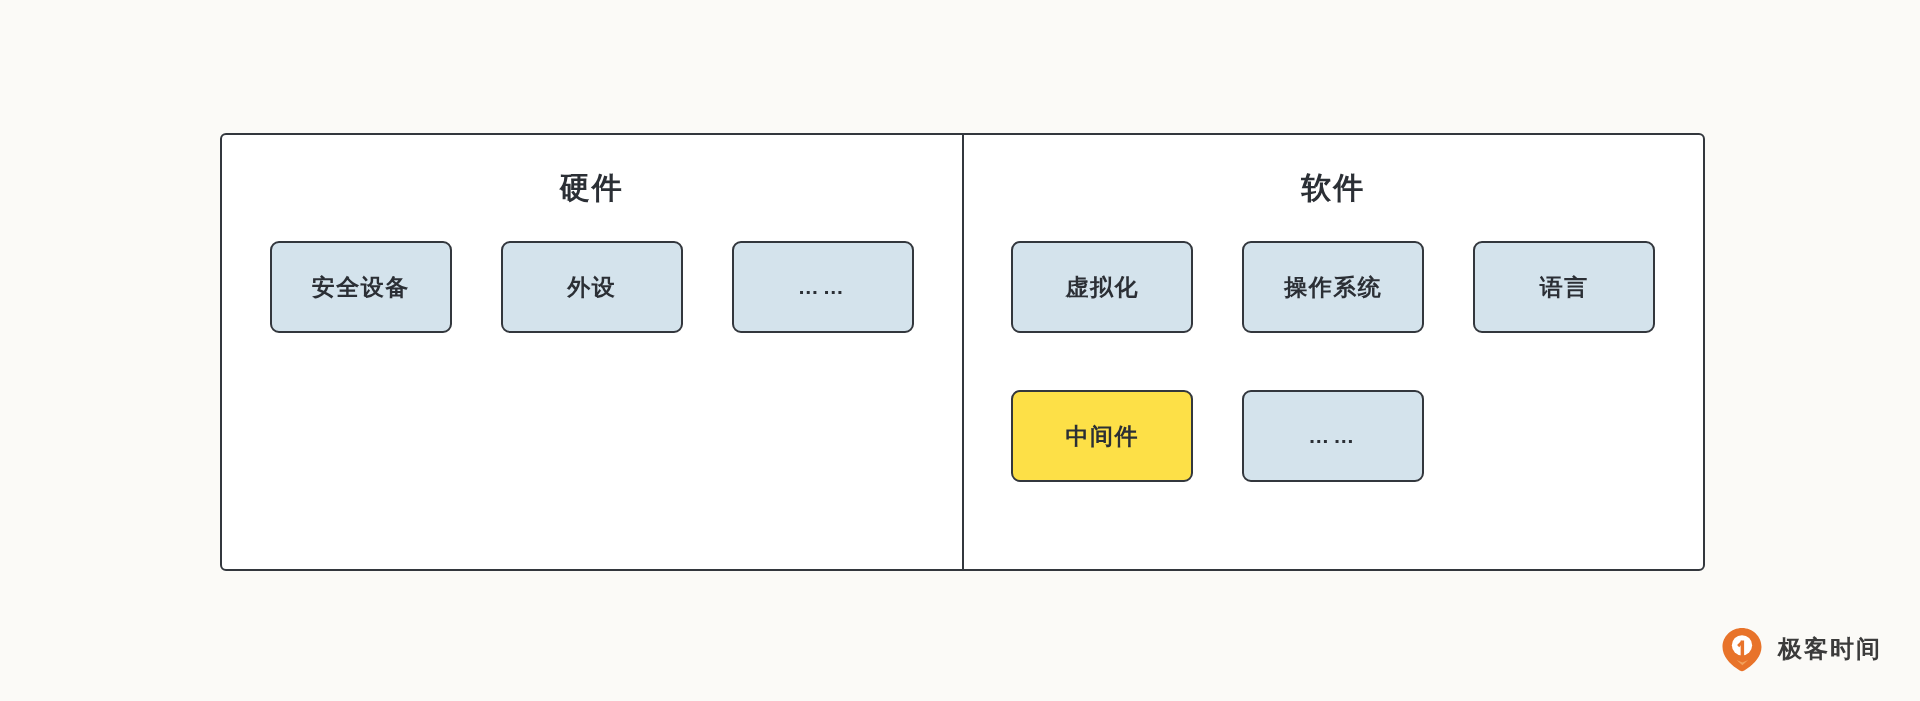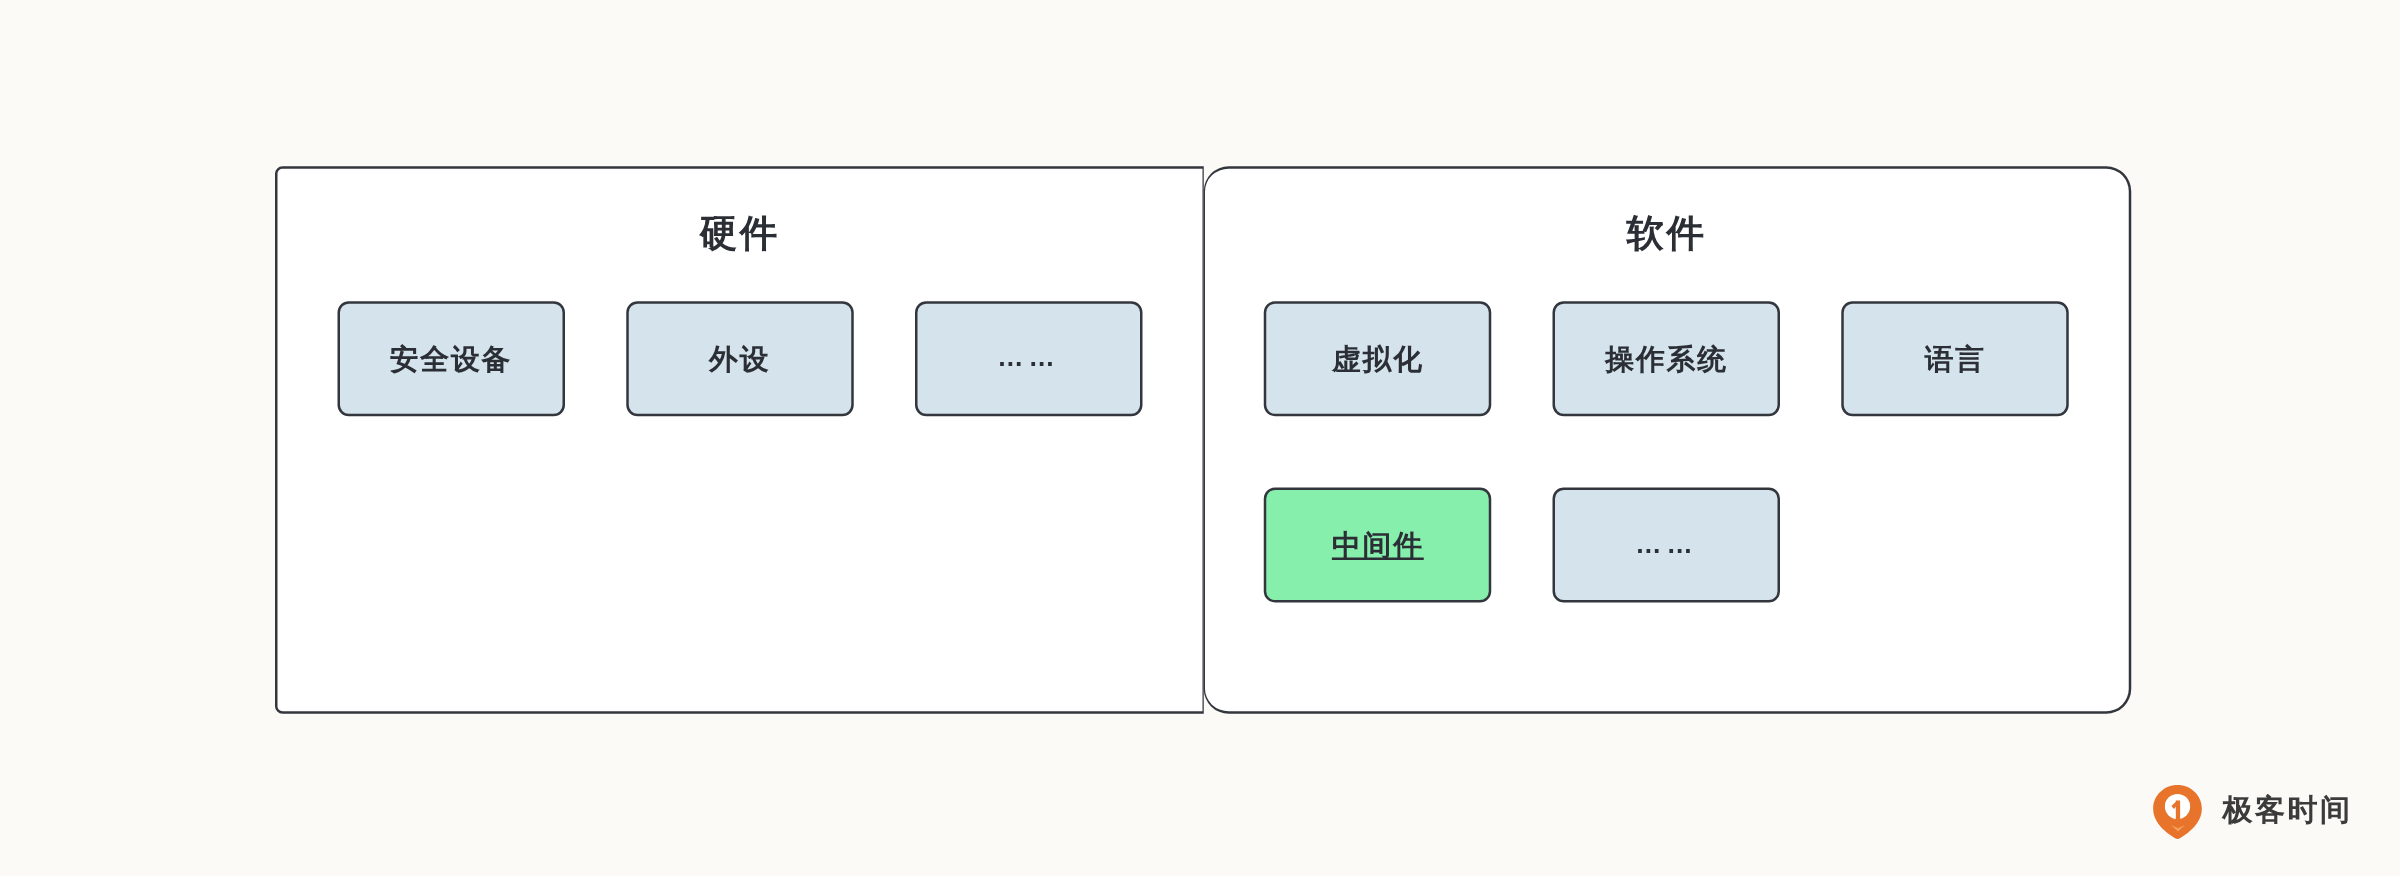--- a/index.html
+++ b/index.html
@@ -48,21 +48,20 @@
 
   .panel.panel-left {
     border-top-right-radius: 0;
     border-bottom-right-radius: 0;
     border-right-width: 1.25px;
   }
   .panel.panel-right {
     border-top-left-radius: 0;
     border-bottom-left-radius: 0;
     border-left-width: 1.25px;
-    border-radius: 20px;
   }
 
   .panel-title {
     margin-top: 38px;
     margin-bottom: 0;
     font-size: 30px;
     font-weight: 700;
     color: #2b2f35;
     letter-spacing: 2px;
     line-height: 1;
@@ -87,22 +86,21 @@
     align-items: center;
     justify-content: center;
     font-size: 23px;
     font-weight: 700;
     color: #2b2f35;
     letter-spacing: 1.5px;
     user-select: none;
   }
 
   .node.node-highlight {
-    background: #86efac;
-    text-decoration: underline;
+    background: #fde047;
   }
 
   .node.node-ellipsis {
     letter-spacing: 4px;
     font-size: 21px;
   }
 
   
   .brand {
     position: absolute;

